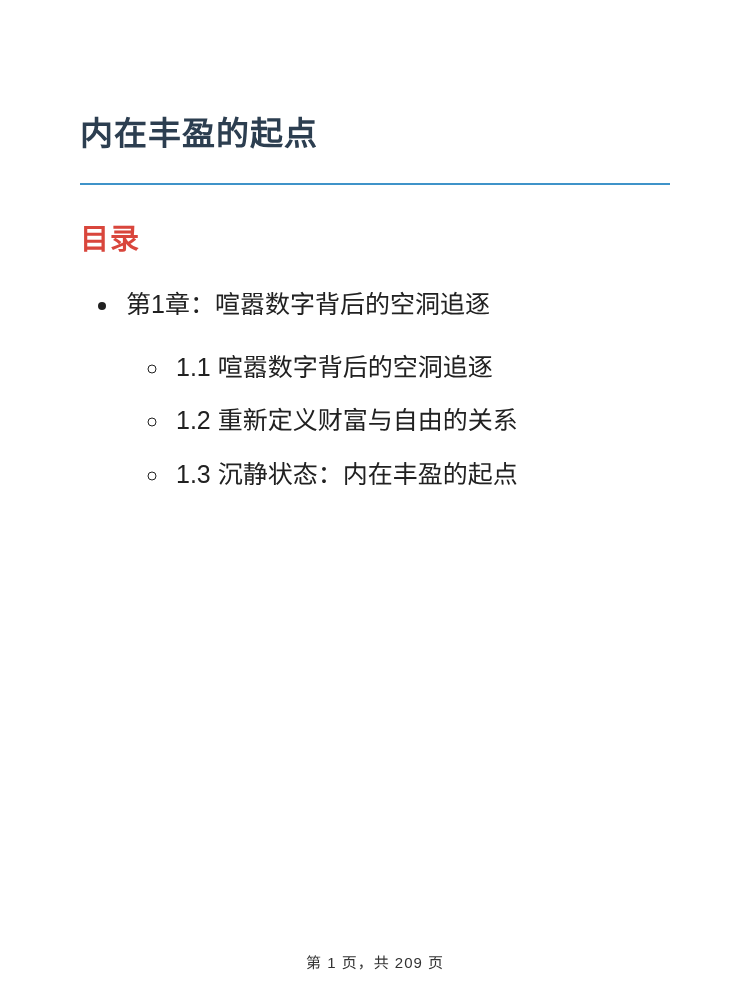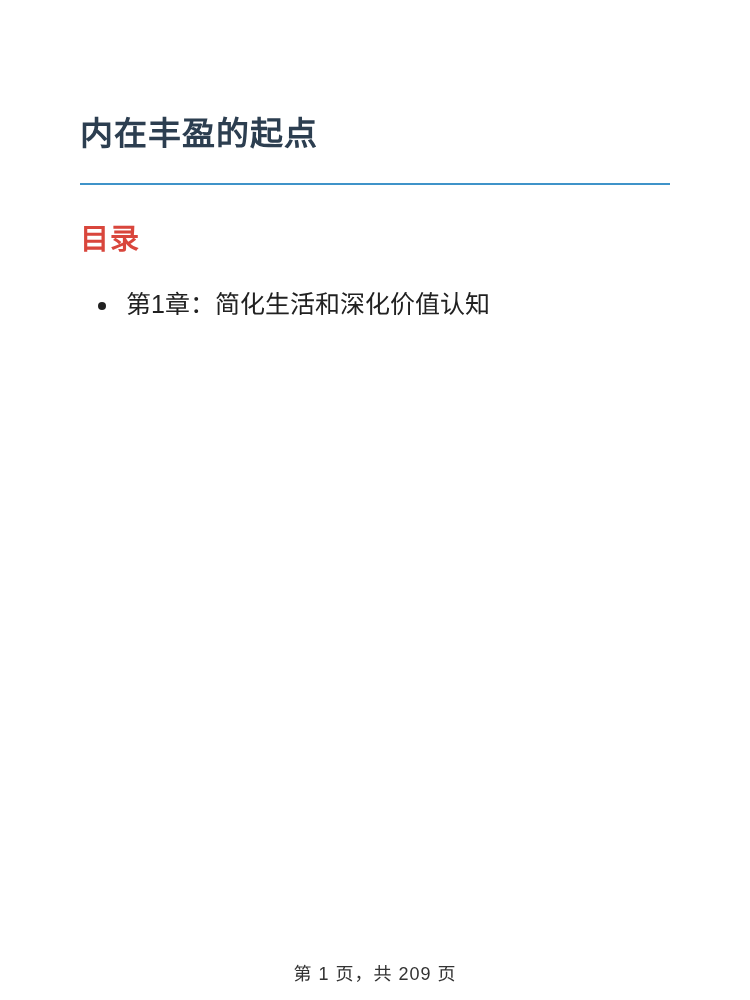--- a/index.html
+++ b/index.html
@@ -72,39 +72,44 @@
   .toc-section {
     line-height: 1.3;
     padding-left: 6px;
     margin-bottom: 21px;
   }
   .toc-section:last-child { margin-bottom: 0; }
   .page-footer {
     position: absolute;
     left: 0;
     right: 0;
-    bottom: 15px;
+    bottom: 28px;
     text-align: center;
-    font-size: 18px;
+    font-size: 15px;
     color: #333333;
     letter-spacing: 1px;
   }
 </style>
 </head>
 <body>
 
 <div class="page">
 
   <h1 class="doc-title">内在丰盈的起点</h1>
 
   <hr class="divider">
 
 
 
   <h2 class="section-heading">目录</h2>
 
   <ul class="toc-list">
-    <li class="toc-chapter">第1章：简化生活和深化价值认知</li>
+    <li class="toc-chapter">第1章：喧嚣数字背后的空洞追逐</li>
+    <ul class="toc-sublist">
+      <li class="toc-section">1.1 喧嚣数字背后的空洞追逐</li>
+      <li class="toc-section">1.2 重新定义财富与自由的关系</li>
+      <li class="toc-section">1.3 沉静状态：内在丰盈的起点</li>
+    </ul>
   </ul>
 
 </div>
 
 <div class="page-footer">第 1 页，共 209 页</div>
 
 </body></html>

